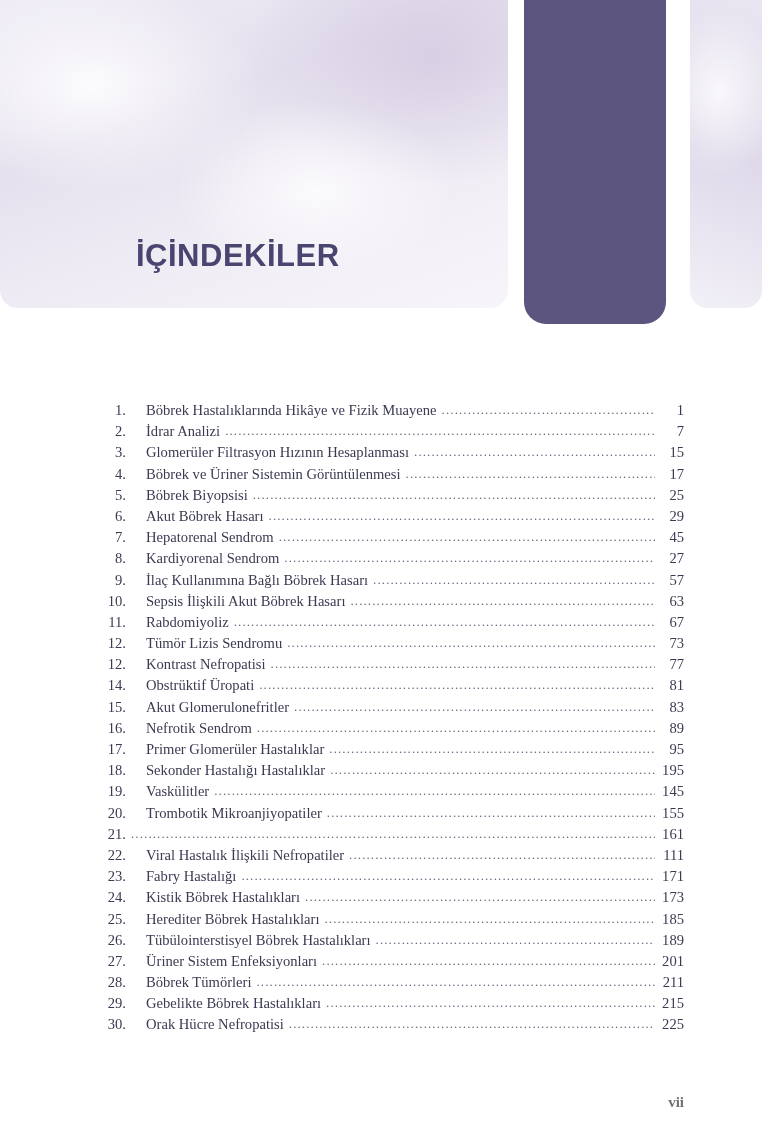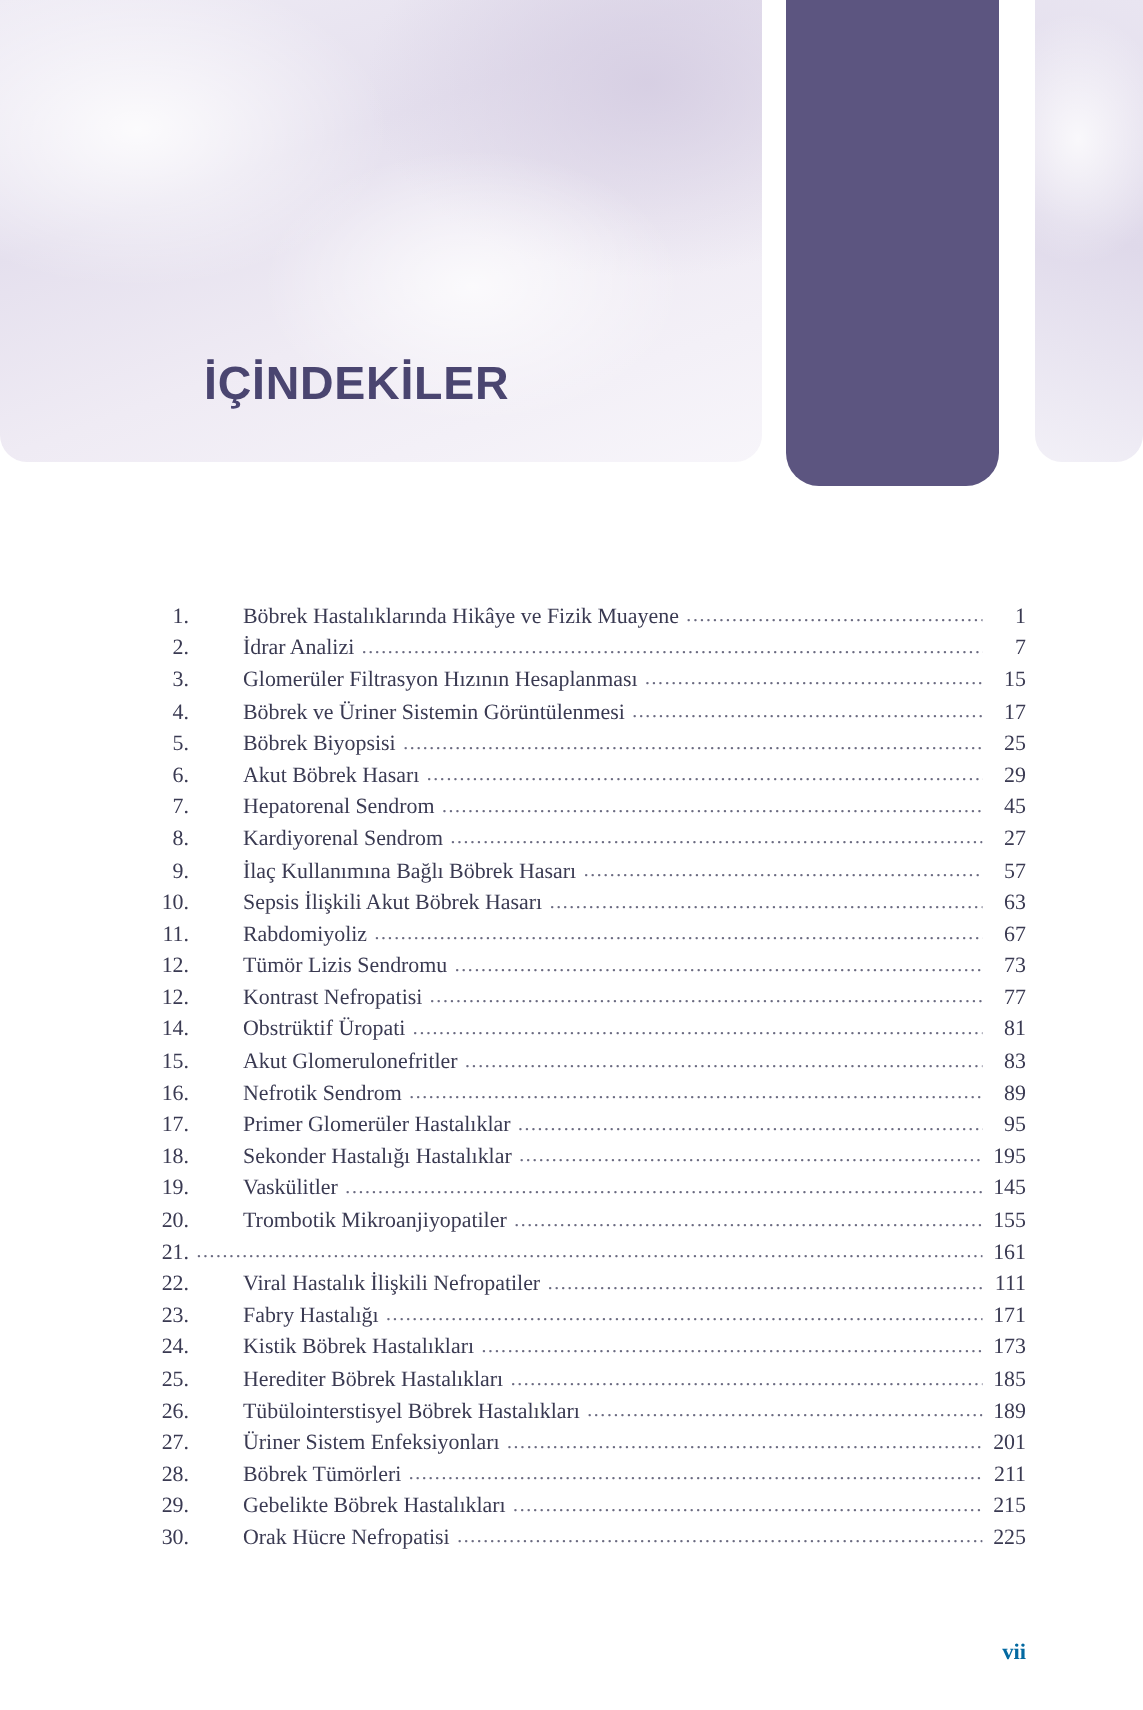--- a/index.html
+++ b/index.html
@@ -84,21 +84,21 @@
     line-height: 21.2px;
     height: 21.2px;
   }
   .num {
     width: 36px;
     text-align: right;
     flex: 0 0 36px;
     color: #3a3a52;
   }
   .label {
-    margin-left: 36px;
+    margin-left: 20px;
     white-space: nowrap;
   }
   .leader {
     flex: 1 1 auto;
     margin: 0 3px 0 5px;
     overflow: hidden;
     white-space: nowrap;
     color: #6a6a80;
     font-size: 13px;
     letter-spacing: 1.1px;
@@ -110,21 +110,21 @@
     text-align: right;
   }
 
   .folio {
     position: absolute;
     right: 78px;
     top: 1094px;
     font-family: "Liberation Serif", serif;
     font-weight: bold;
     font-size: 15px;
-    color: #0369a1;
+    color: #737373;
     text-align: right;
   }
 </style>
 </head>
 <body>
 
 <div class="header-band">
   <div class="wash wash-left"></div>
   <div class="wash wash-right"></div>
   <div class="accent-bar"></div>

